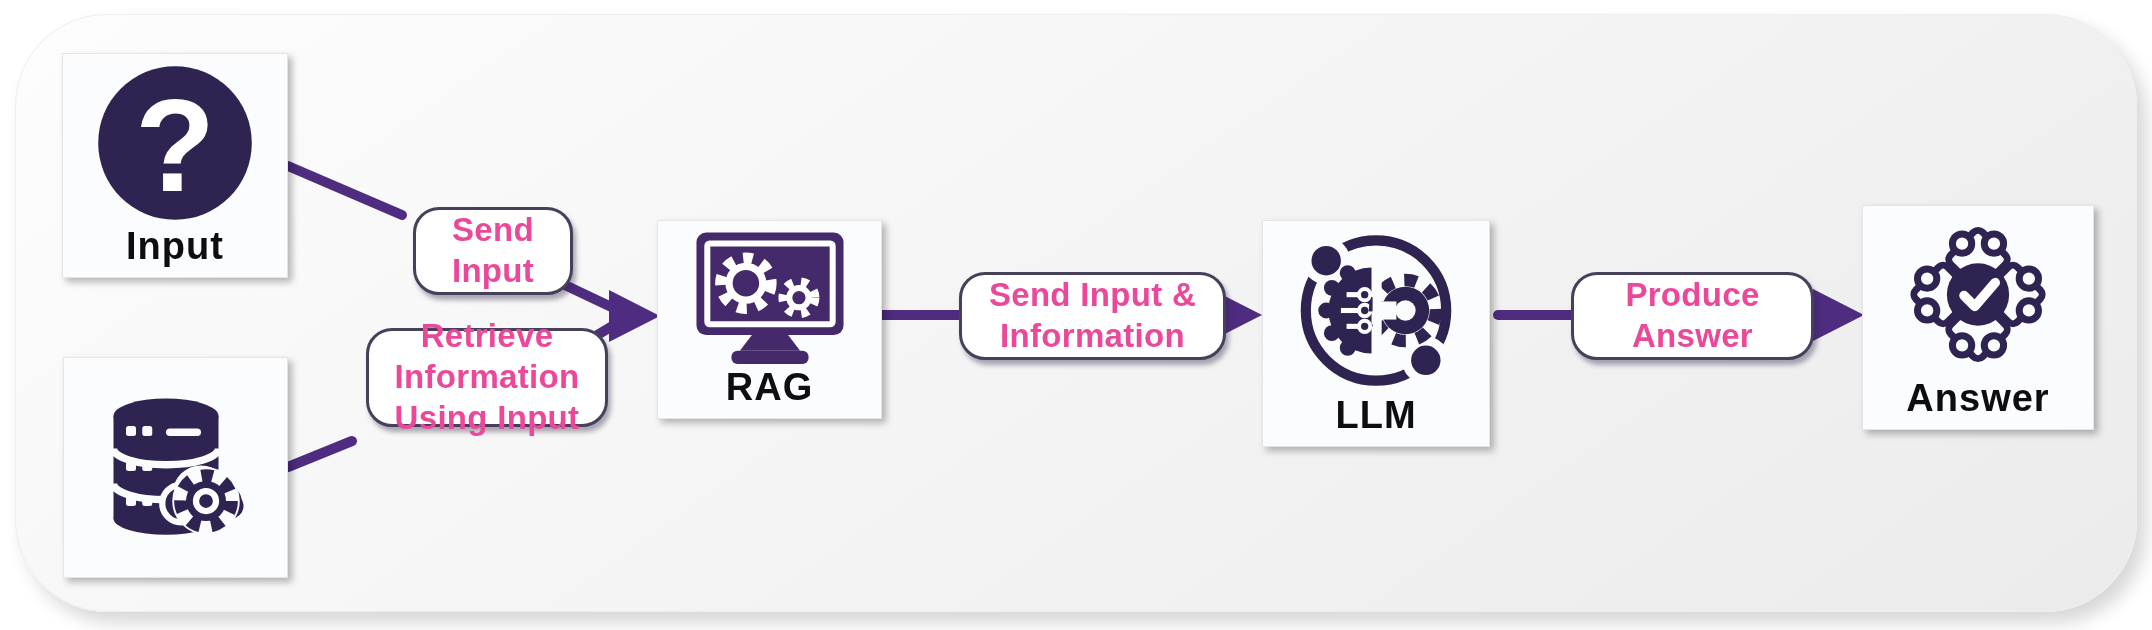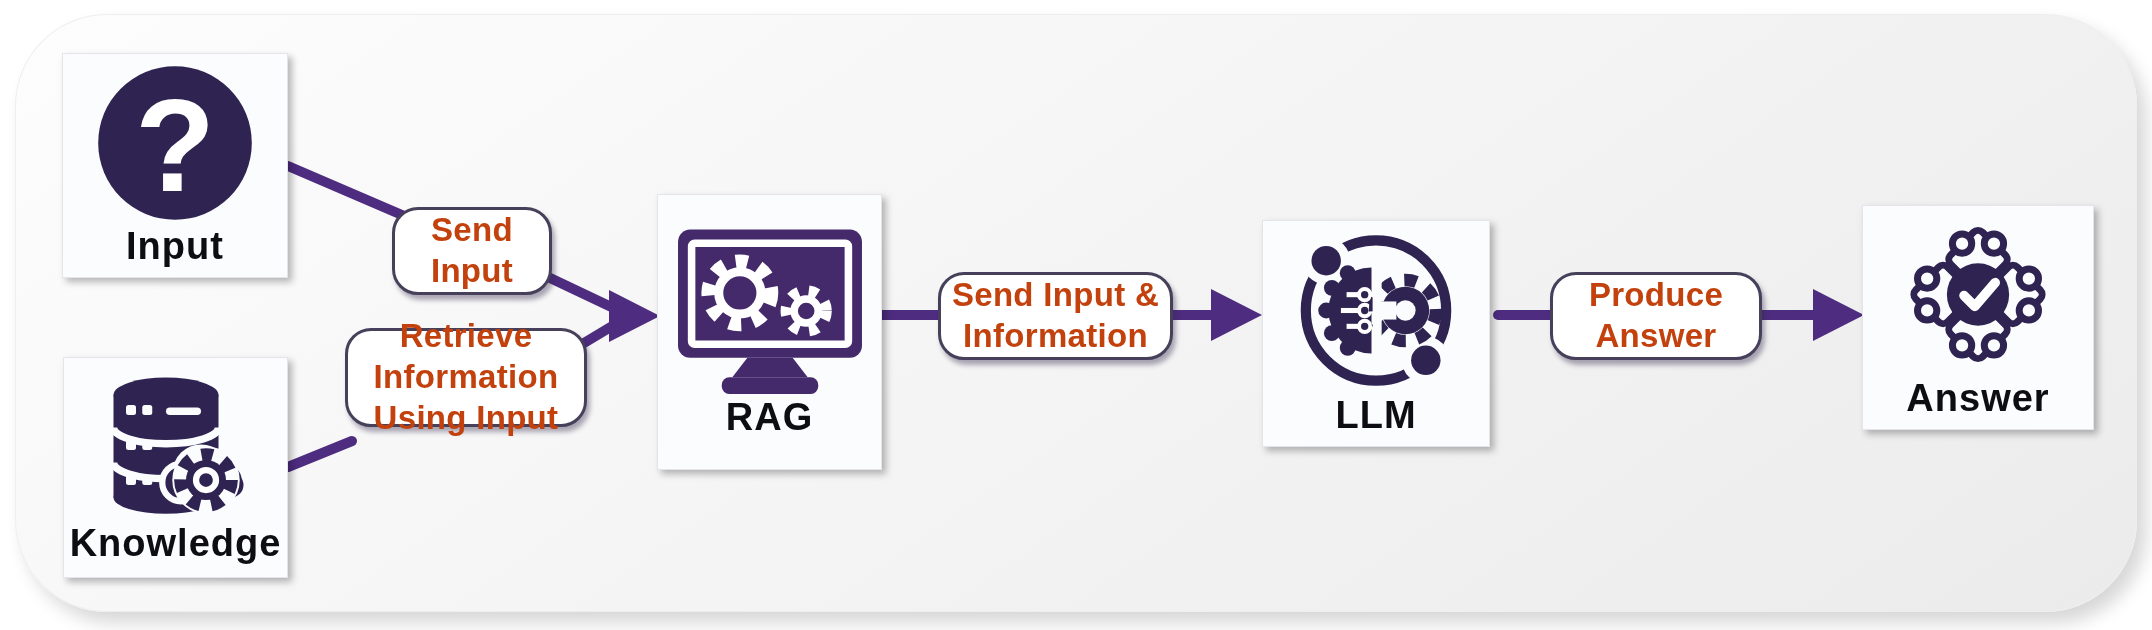--- a/index.html
+++ b/index.html
@@ -20,22 +20,22 @@
   }
   .card-label{
     font-weight:bold;color:#0d0d12;font-size:38px;letter-spacing:1px;
     text-align:center;line-height:1;
   }
   .pill{
     position:absolute;z-index:3;background:#ffffff;
     border:3px solid #46405a;border-radius:26px;
     box-shadow:3px 5px 5px rgba(50,40,75,0.40);
     display:flex;align-items:center;justify-content:center;text-align:center;
-    color:#c2410c;font-weight:bold;font-size:33px;line-height:1.24;
-    white-space:pre-line;letter-spacing:0.3px;box-sizing:border-box;
+    color:#ec4899;font-weight:bold;font-size:33px;line-height:1.24;
+    white-space:pre-line;letter-spacing:0.3px;box-sizing:border-box;margin-left:21px;
   }
   .icon{display:block;}
 </style>
 </head>
 <body>
 
 <div class="stage">
 
   <div class="panel"></div>
 
@@ -87,24 +87,23 @@
         <circle cx="64" cy="90" r="15" fill="#2e2351" stroke="#fbfcfe" stroke-width="5"></circle>
         <rect x="60" y="82" width="54" height="20" rx="10" fill="#2e2351"></rect>
       </g>
       <g>
         <circle cx="84" cy="88" r="27" fill="#fbfcfe"></circle>
         <circle cx="84" cy="88" r="20" fill="none" stroke="#2e2351" stroke-width="11" stroke-dasharray="9 9"></circle>
         <circle cx="84" cy="88" r="16" fill="#2e2351"></circle>
         <circle cx="84" cy="88" r="8" fill="none" stroke="#ffffff" stroke-width="5"></circle>
       </g>
     </svg>
-    <div class="card-label">Knowledge</div>
   </div>
 
-  <div class="card" style="left:657px;top:194px;width:225px;height:276px">
+  <div class="card" style="left:657px;top:220px;width:225px;height:199px">
     <svg class="icon" width="196" height="169" viewBox="0 0 130 112">
       <rect x="4" y="3" width="122" height="85" rx="8" fill="#44296b"></rect>
       <rect x="13" y="12" width="104" height="67" rx="2" fill="none" stroke="#ffffff" stroke-width="5"></rect>
       <g>
         <circle cx="45" cy="45" r="21" fill="none" stroke="#ffffff" stroke-width="9" stroke-dasharray="8 8"></circle>
         <circle cx="45" cy="45" r="14" fill="none" stroke="#ffffff" stroke-width="6"></circle>
       </g>
       <g>
         <circle cx="89" cy="57" r="13.5" fill="none" stroke="#ffffff" stroke-width="7" stroke-dasharray="6 7"></circle>
         <circle cx="89" cy="57" r="8" fill="none" stroke="#ffffff" stroke-width="5"></circle>
@@ -173,19 +172,19 @@
     <div class="card-label">Answer</div>
   </div>
 
   <div class="pill" style="left:392px;top:207px;width:160px;height:88px">Send
 Input</div>
 
   <div class="pill" style="left:345px;top:328px;width:242px;height:99px">Retrieve
 Information
 Using Input</div>
 
-  <div class="pill" style="left:938px;top:272px;width:235px;height:88px">Send Input &amp;
+  <div class="pill" style="left:938px;top:272px;width:267px;height:88px">Send Input &amp;
 Information</div>
 
-  <div class="pill" style="left:1550px;top:272px;width:212px;height:88px">Produce
+  <div class="pill" style="left:1550px;top:272px;width:243px;height:88px">Produce
 Answer</div>
 
 </div>
 
 </body></html>

